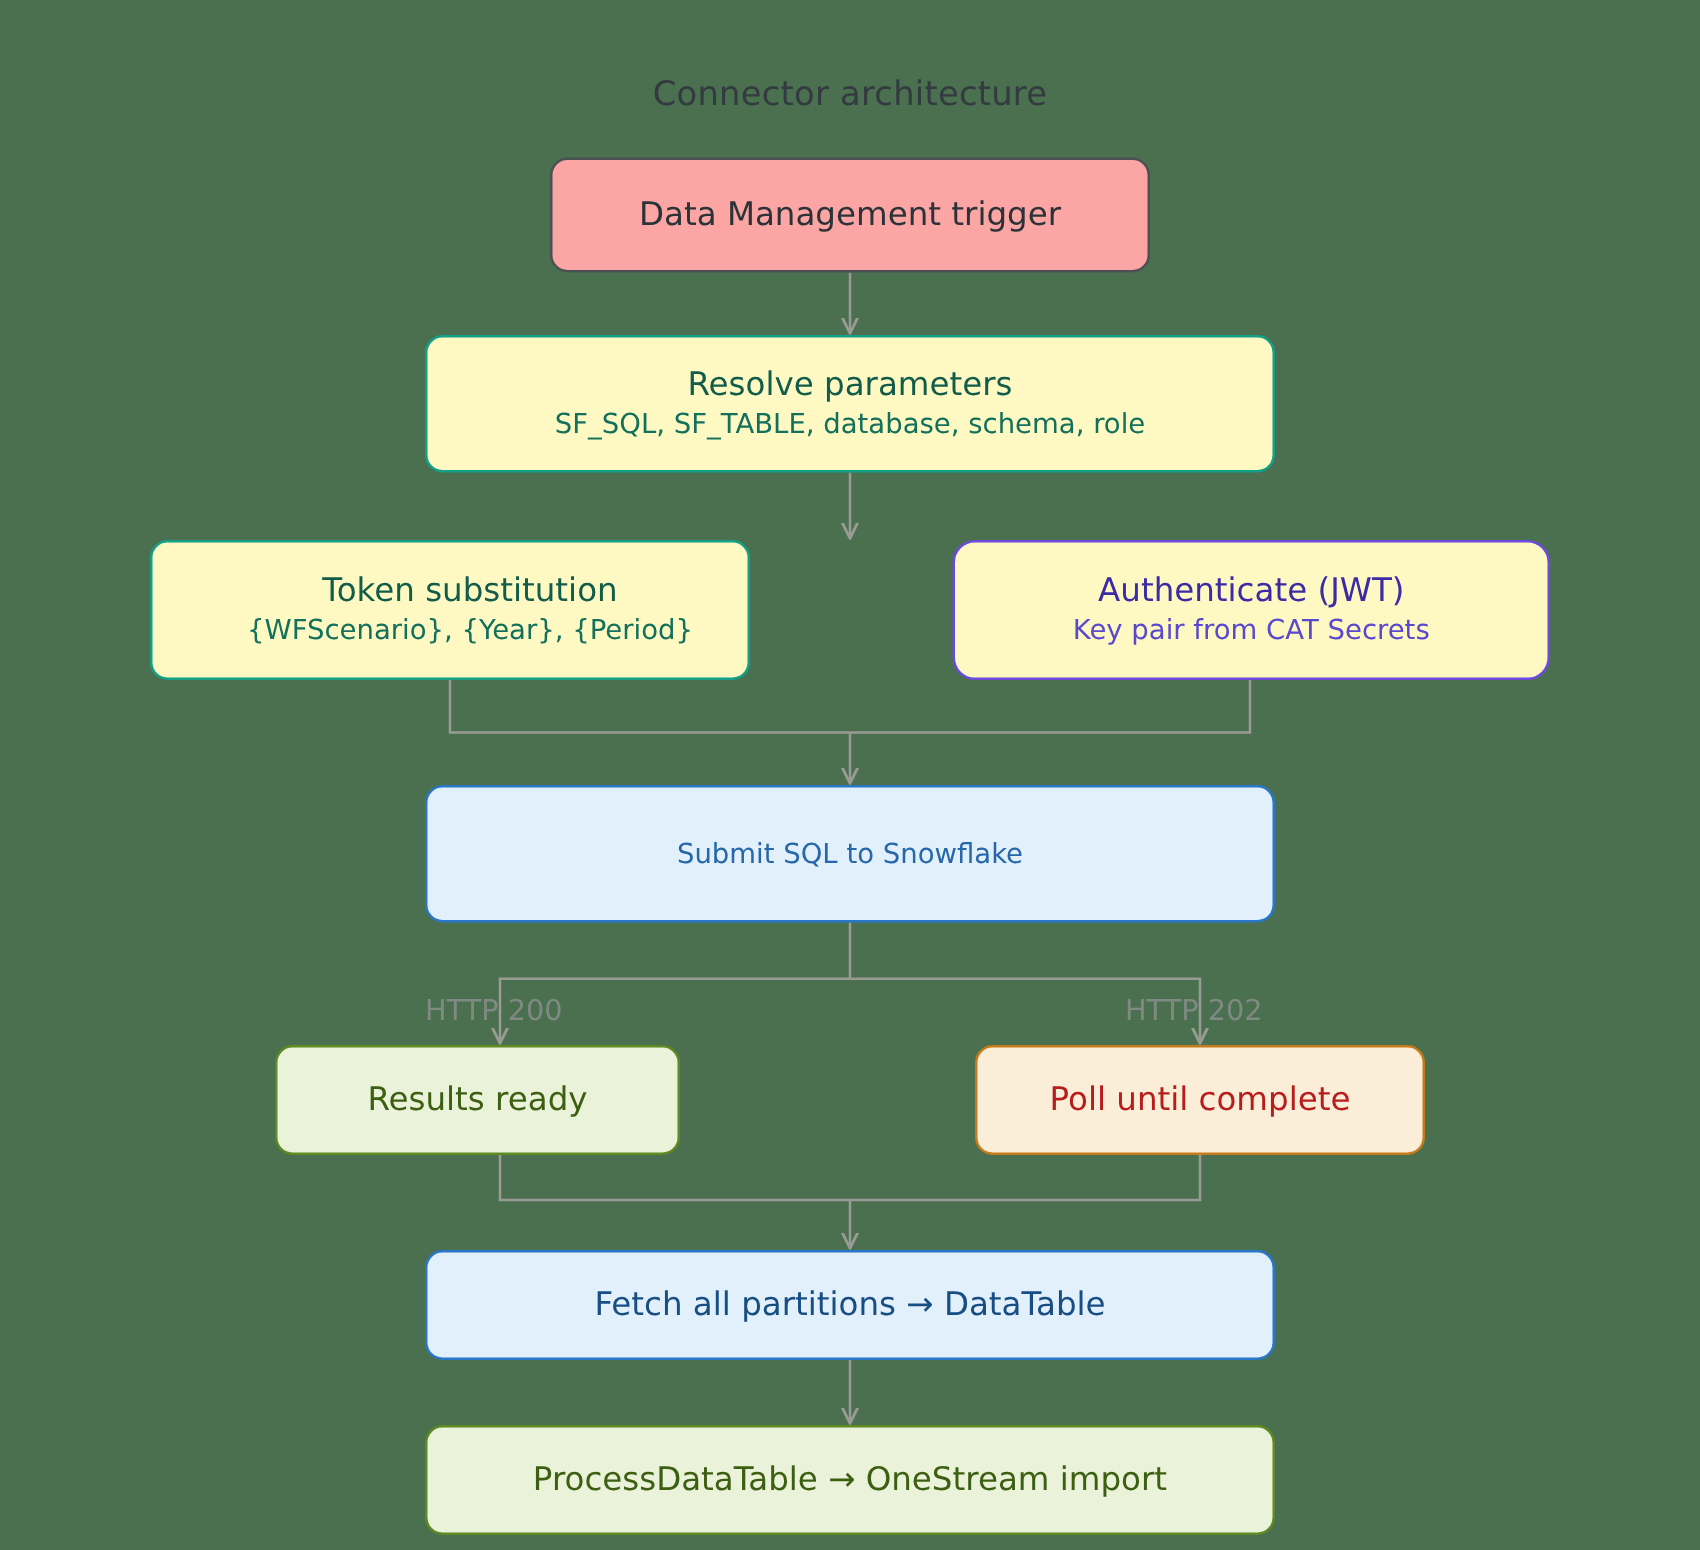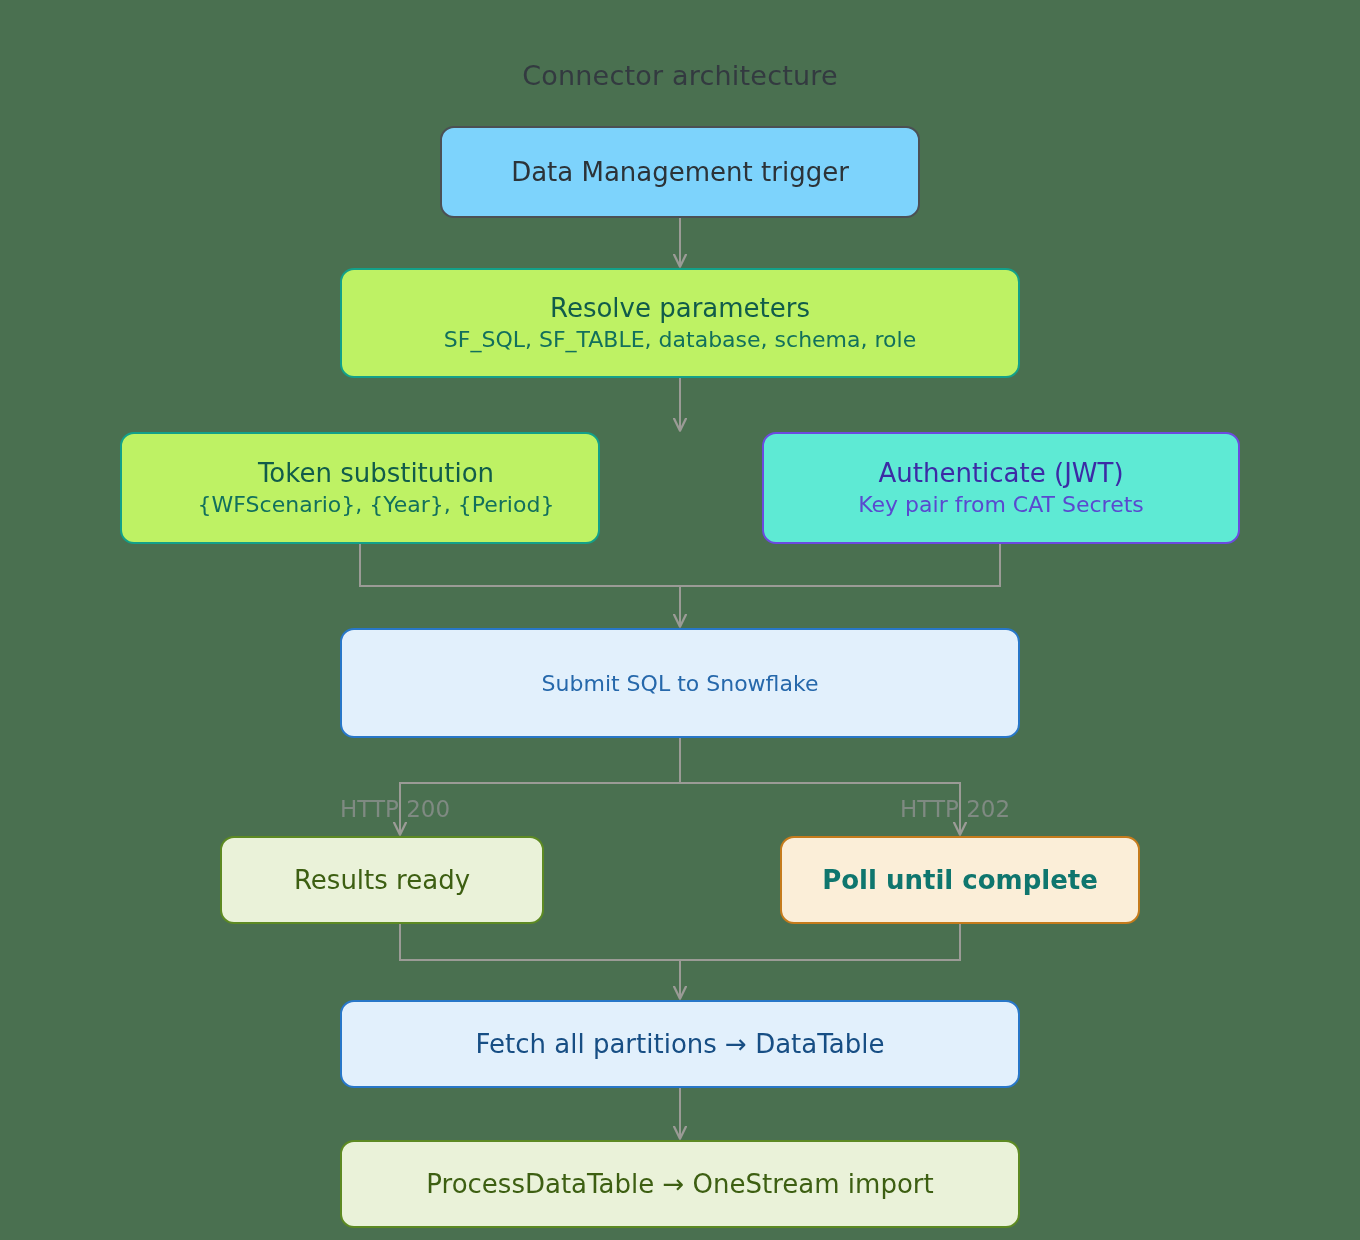--- a/index.html
+++ b/index.html
@@ -55,40 +55,40 @@
     line-height: 1.18;
     white-space: nowrap;
   }
   .node .sub {
     font-size: 22px;
     line-height: 1.2;
     margin-top: 3px;
     white-space: nowrap;
   }
   
-  .n-cream   { background: #7dd3fc; border-color: #4b5054; }
+  .n-cream   { background: #fca5a5; border-color: #4b5054; }
   .n-cream .title, .n-cream .sub { color: #2c3338; }
 
-  .n-mint    { background: #bef264; border-color: #13a089; }
+  .n-mint    { background: #fef9c3; border-color: #13a089; }
   .n-mint .title { color: #115c4a; }
   .n-mint .sub   { color: #12705c; }
 
-  .n-lilac   { background: #5eead4; border-color: #6c4ae0; }
+  .n-lilac   { background: #fef9c3; border-color: #6c4ae0; border-radius: 18px; }
   .n-lilac .title { color: #3c2ba5; }
   .n-lilac .sub   { color: #5a49cf; }
 
   .n-sky     { background: #e2f0fc; border-color: #2877c8; }
   .n-sky .title { color: #174e84; }
   .n-sky .sub   { color: #2668ab; }
 
   .n-olive   { background: #eaf2d9; border-color: #5d8a23; }
   .n-olive .title, .n-olive .sub { color: #3d5f12; }
 
   .n-peach   { background: #fbeed8; border-color: #c57b1c; }
-  .n-peach .title, .n-peach .sub { color: #0f766e; font-weight: bold; }
+  .n-peach .title, .n-peach .sub { color: #b91c1c; }
 
   .edge-label {
     position: absolute;
     font-size: 23px;
     color: #7f8a82;
     white-space: nowrap;
   }
 </style>
 </head>
 <body>

